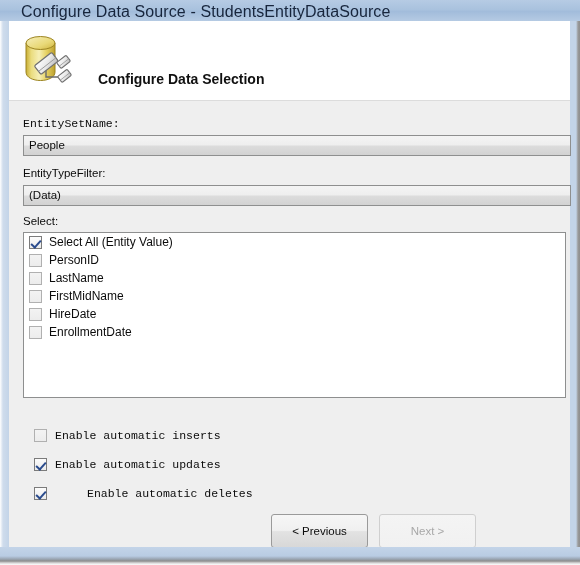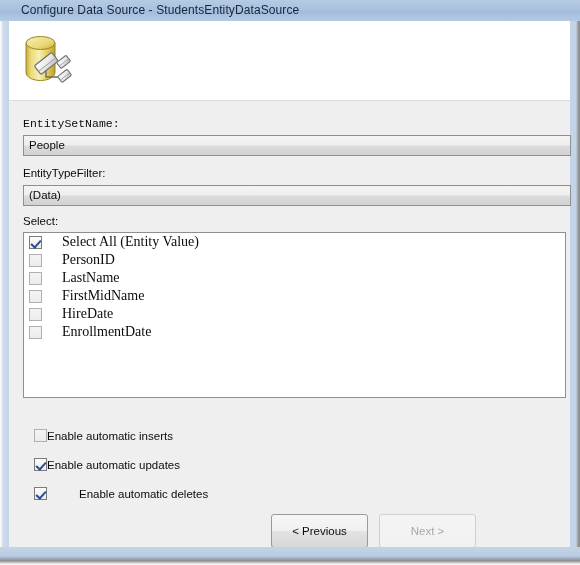--- a/index.html
+++ b/index.html
@@ -51,21 +51,21 @@
     left: 0; top: 0;
     width: 580px;
     height: 21px;
     background: linear-gradient(to bottom, #b6cbe4 0%, #a9c2de 45%, #a2bcdb 55%, #b5cae3 100%);
     box-sizing: border-box;
   }
   #titlebar-text {
     position: absolute;
     left: 21px;
     top: 3px;
-    font-size: 12px;
+    font-size: 16px;
     color: #17253c;
     white-space: nowrap;
     letter-spacing: 0.1px;
   }
 
   
   #header {
     position: absolute;
     left: 9px; top: 21px;
     width: 561px;
@@ -136,25 +136,24 @@
     overflow: hidden;
   }
   .list-row {
     position: relative;
     height: 18px;
     display: flex;
     align-items: center;
     padding-left: 5px;
   }
   .list-row-label {
-    font-size: 14px;
-    color: #0b0b0b;
-    margin-left: 20px;
-    white-space: nowrap;
-    font-family: Liberation Serif, serif;
+    font-size: 12px;
+    color: #0b0b0b;
+    margin-left: 7px;
+    white-space: nowrap;
   }
 
   
   .cb {
     width: 13px;
     height: 13px;
     box-sizing: border-box;
     position: relative;
     flex: 0 0 13px;
     border: 1px solid #9a9a9a;
@@ -184,21 +183,23 @@
   
   .opt-row {
     position: absolute;
     left: 25px;
     display: flex;
     align-items: center;
   }
   .opt-label {
     font-size: 11.5px;
     color: #0b0b0b;
-    white-space: nowrap;
+    margin-left: 8px;
+    white-space: nowrap;
+    font-family: Liberation Mono, monospace;
   }
 
   
   .btn {
     position: absolute;
     height: 27px;
     box-sizing: border-box;
     border: 1px solid #9a9a9a;
     border-radius: 3px;
     background: linear-gradient(to bottom, #f6f6f6 0%, #f0f0f0 48%, #e2e2e2 52%, #d8d8d8 100%);
@@ -270,20 +271,21 @@
           <rect x="39.5" y="29.5" width="12" height="7.5" rx="1.2" fill="url(#tagGrad)" stroke="#707070" stroke-width="1.1"></rect>
           <line x1="39.5" y1="34" x2="51.5" y2="34" stroke="#9a9a9a" stroke-width="0.8"></line>
         </g>
 
         <g transform="rotate(-38 46 47)">
           <rect x="40.5" y="43.5" width="12" height="7.5" rx="1.2" fill="url(#tagGrad)" stroke="#707070" stroke-width="1.1"></rect>
           <line x1="40.5" y1="48" x2="52.5" y2="48" stroke="#9a9a9a" stroke-width="0.8"></line>
         </g>
       </svg>
     </div>
+    <div id="header-title">Configure Data Selection</div>
   </div>
 
   <div id="body">
 
     <div class="field-label" style="left:14px; top:16px;font-family:Liberation Mono, monospace;">EntitySetName:</div>
     <div class="combo" style="left:14px; top:34px; width:548px;">
       <span class="combo-text">People</span>
     </div>
 
     <div class="field-label" style="left:14px; top:66px;">EntityTypeFilter:</div>

